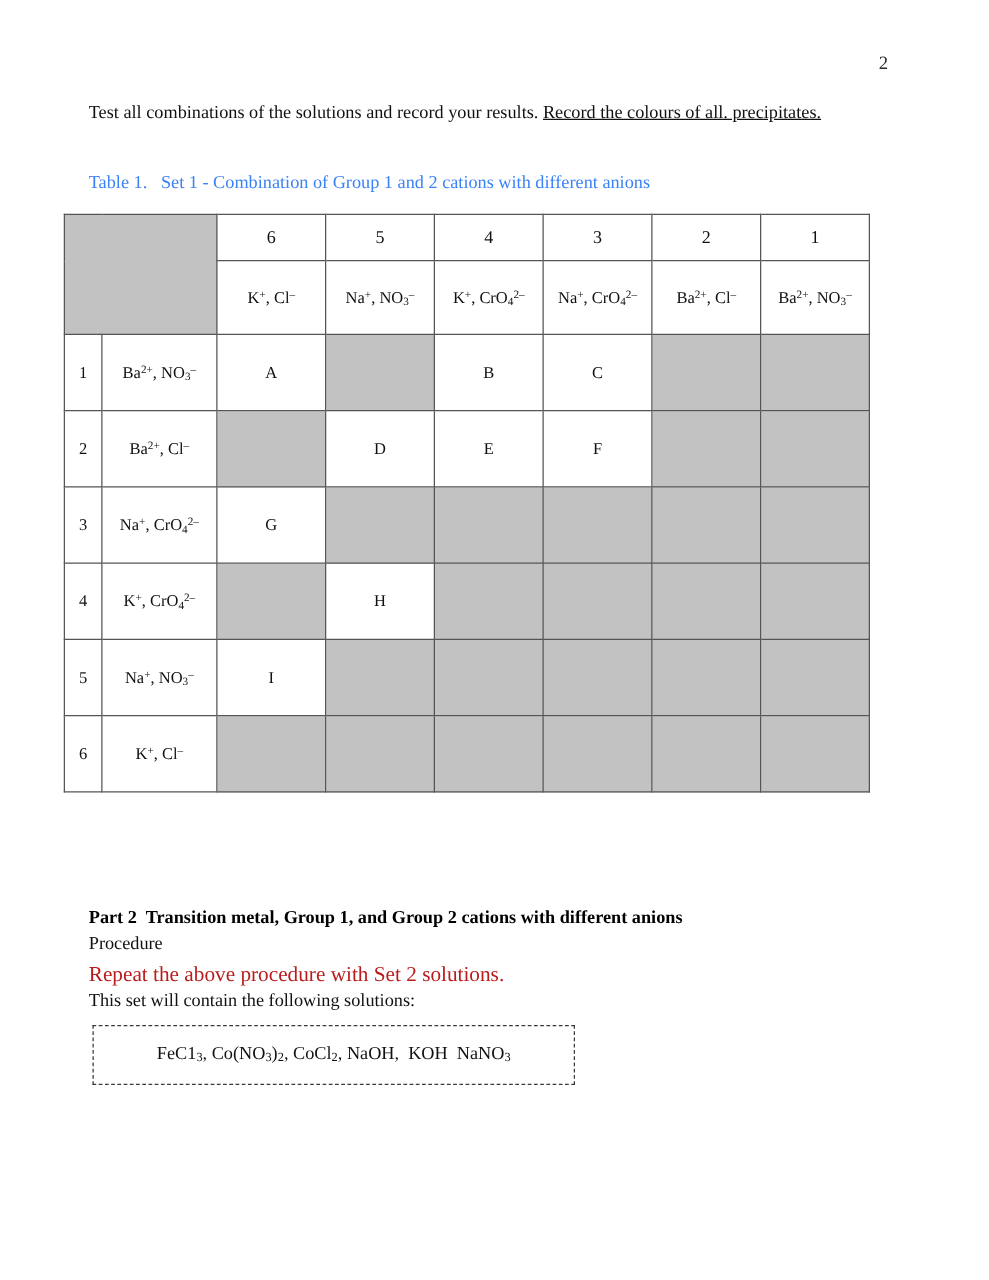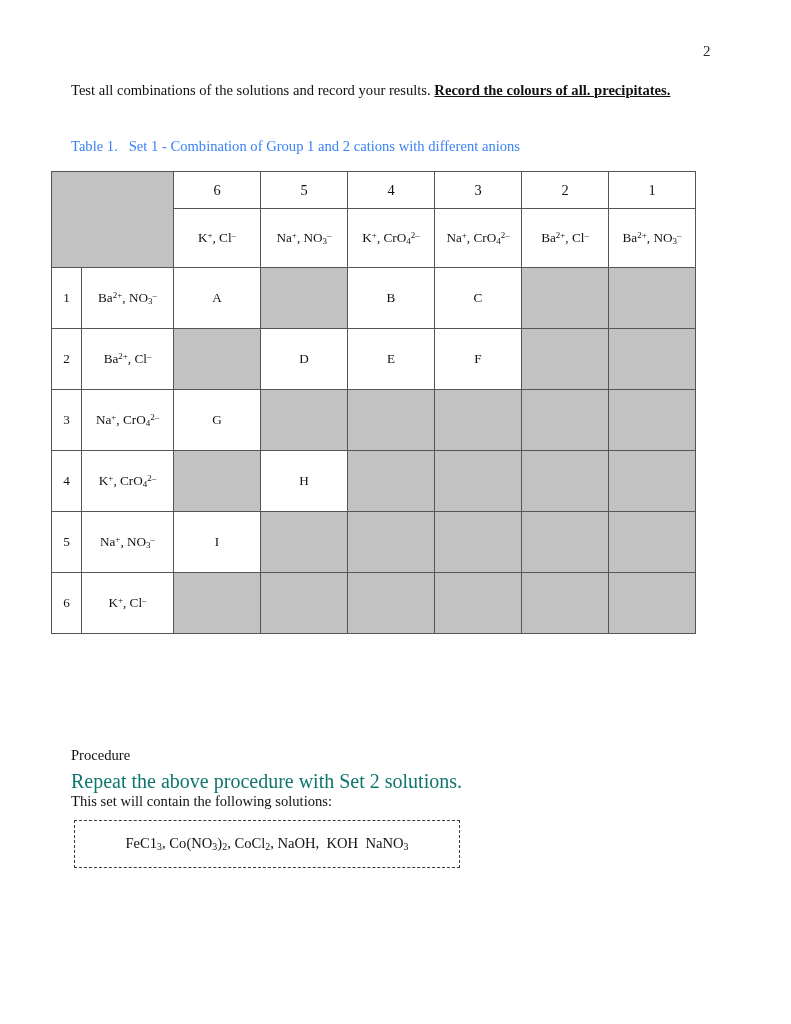--- a/index.html
+++ b/index.html
@@ -36,21 +36,21 @@
     position: absolute;
     left: 71px;
     top: 80px;
     width: 610px;
     font-size: 14.6px;
     line-height: 21px;
     text-align: justify;
     color: #111111;
   }
   .intro .bold-ul {
-    font-weight: bold;
+    font-weight: normal;
     text-decoration: underline;
     margin-top: 26px;
   }
 
   
   .table-caption {
     position: absolute;
     left: 71px;
     top: 137px;
     font-size: 14.6px;
@@ -135,22 +135,22 @@
     position: absolute;
     left: 71px;
     top: 747px;
     font-size: 14.6px;
     color: #111111;
   }
   .line-repeat {
     position: absolute;
     left: 71px;
     top: 770px;
-    font-size: 20px;
-    color: #0f766e;
+    font-size: 17px;
+    color: #b91c1c;
   }
   .line-contains {
     position: absolute;
     left: 71px;
     top: 793px;
     font-size: 14.6px;
     color: #111111;
   }
 
   
@@ -272,20 +272,21 @@
           <td class="letter-cell shaded"></td>
           <td class="letter-cell shaded"></td>
           <td class="letter-cell shaded"></td>
           <td class="letter-cell shaded"></td>
           <td class="letter-cell shaded"></td>
         </tr>
       </tbody>
   </table>
 
 
+  <div class="part2-heading">Part 2  Transition metal, Group 1, and Group 2 cations with different anions</div>
   <div class="procedure-label">Procedure</div>
   <div class="line-repeat">Repeat the above procedure with Set 2 solutions.</div>
   <div class="line-contains">This set will contain the following solutions:</div>
 
   <div class="solutions-box">
     <span class="solutions-text">FeC1<sub>3</sub>, Co(NO<sub>3</sub>)<sub>2</sub>, CoCl<sub>2</sub>, NaOH,  KOH  NaNO<sub>3</sub></span>
   </div>
 
 </div>
 

